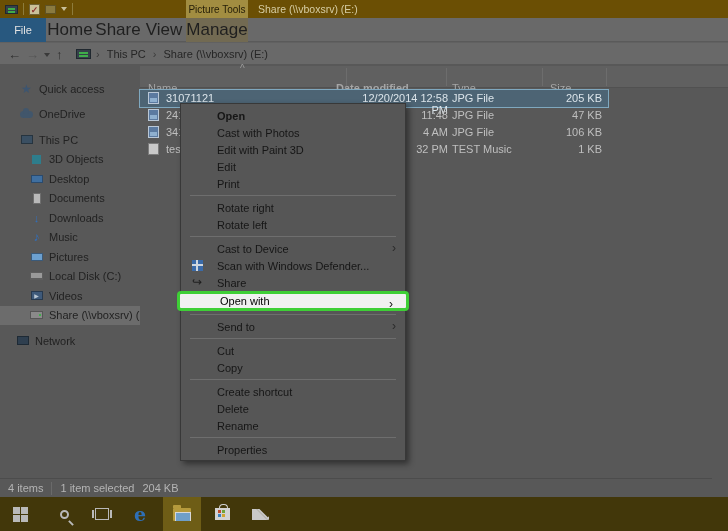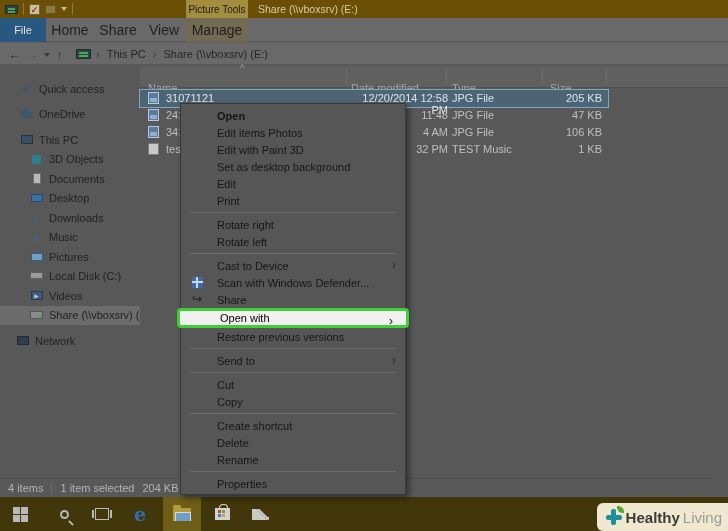--- a/index.html
+++ b/index.html
@@ -19,21 +19,21 @@
   .pt-chip{position:absolute;left:186px;top:0;width:62px;height:18px;background:#a28d41;
     color:#241d07;font-size:10px;display:flex;align-items:center;justify-content:center;}
   .win-title{position:absolute;left:258px;top:0;height:18px;display:flex;align-items:center;
     color:#d6cda4;font-size:10.5px;}
 
   
   .tabsrow{position:absolute;top:18px;left:0;right:0;height:24px;background:#696969;border-bottom:1px solid #5a5a5a;}
   .file-tab{position:absolute;left:0;top:0;width:46px;height:24px;background:#28587f;color:#e3e3e3;
     font-size:11px;display:flex;align-items:center;justify-content:center;}
   .tab{position:absolute;top:0;height:24px;display:flex;align-items:center;justify-content:center;
-    color:#1f1f1f;font-size:14px;}
+    color:#1f1f1f;font-size:17px;}
   .tab.manage{background:#726a52;}
 
   
   .addrrow{position:absolute;top:42px;left:0;right:0;height:22px;background:#696969;border-top:1px solid #616161;}
   .nav{position:absolute;top:0;height:22px;display:flex;align-items:center;font-size:13px;color:#2d2d2d;}
   .nav.dis{color:#555;}
   .addr-caret{position:absolute;left:44px;top:10px;width:0;height:0;border-left:3px solid transparent;border-right:3px solid transparent;border-top:4px solid #3a3a3a;}
   .i-drive-bc{position:absolute;left:76px;top:6px;width:15px;height:10px;background:#35404a;border:1px solid #20282f;}
   .i-drive-bc:after{content:"";position:absolute;left:2px;top:2px;width:9px;height:2px;background:#3fae4a;box-shadow:0 3px 0 #3fae4a;}
   .crumbs{position:absolute;left:96px;top:0;height:22px;display:flex;align-items:center;gap:7px;
@@ -199,29 +199,29 @@
       <span>This PC</span>
     </div>
     <div class="sb-item child">
       <span class="sb-ico">
           <span class="c-cube"></span>
         </span>
       <span>3D Objects</span>
     </div>
     <div class="sb-item child">
       <span class="sb-ico">
+          <span class="c-desktop"></span>
+        </span>
+      <span>Desktop</span>
+    </div>
+    <div class="sb-item child">
+      <span class="sb-ico">
           <span class="c-doc"></span>
         </span>
       <span>Documents</span>
-    </div>
-    <div class="sb-item child">
-      <span class="sb-ico">
-          <span class="c-desktop"></span>
-        </span>
-      <span>Desktop</span>
     </div>
     <div class="sb-item child">
       <span class="sb-ico g-down">↓</span>
       <span>Downloads</span>
     </div>
     <div class="sb-item child">
       <span class="sb-ico g-music">♪</span>
       <span>Music</span>
     </div>
     <div class="sb-item child">
@@ -253,21 +253,21 @@
       <span class="sb-ico">
           <span class="c-network"></span>
         </span>
       <span>Network</span>
     </div>
   </div>
 
   <div class="lheader">
     <span class="sort-caret">^</span>
     <span class="lh" style="left:8px;">Name</span>
-    <span class="lh" style="left:211px;">Date modified</span>
+    <span class="lh" style="left:196px;font-weight:bold;">Date modified</span>
     <span class="lh" style="left:312px;">Type</span>
     <span class="lh" style="left:410px;">Size</span>
     <span class="lh-sep" style="left:206px;"></span>
     <span class="lh-sep" style="left:306px;"></span>
     <span class="lh-sep" style="left:402px;"></span>
     <span class="lh-sep" style="left:466px;"></span>
   </div>
 
   <div class="rows">
     <div class="frow selected">
@@ -298,27 +298,24 @@
       <span class="f-type">TEST Music</span>
       <span class="f-size">1 KB</span>
     </div>
   </div>
 
   <div class="ctx">
     <div class="mi bold">
         <span>Open</span>
       </div>
     <div class="mi">
-        <span>Edit items Photos</span>
+        <span>Cast with Photos</span>
       </div>
     <div class="mi">
         <span>Edit with Paint 3D</span>
-      </div>
-    <div class="mi">
-        <span>Set as desktop background</span>
       </div>
     <div class="mi">
         <span>Edit</span>
       </div>
     <div class="mi">
         <span>Print</span>
       </div>
     <div class="msep"></div>
     <div class="mi">
         <span>Rotate right</span>
@@ -335,23 +332,20 @@
         <span class="mic i-defender"></span>
         <span>Scan with Windows Defender...</span>
       </div>
     <div class="mi">
         <span class="mic g-share">↪</span>
         <span>Share</span>
       </div>
     <div class="mi hl">
         <span>Open with</span>
         <span class="chev">›</span>
-      </div>
-    <div class="mi">
-        <span>Restore previous versions</span>
       </div>
     <div class="msep"></div>
     <div class="mi">
         <span>Send to</span>
         <span class="chev">›</span>
       </div>
     <div class="msep"></div>
     <div class="mi">
         <span>Cut</span>
       </div>
@@ -411,21 +405,14 @@
             <b></b>
             <b></b>
           </i>
         </span>
       </div>
     <div class="tb" style="left:248px;">
         <span class="i-mail"></span>
       </div>
   </div>
 
-  <div class="wm">
-    <span class="wm-plus">
-        <span class="wm-leaf"></span>
-      </span>
-    <span class="wm-bold">Healthy</span>
-    <span class="wm-light">Living</span>
-  </div>
 
 </div>
 
 </body></html>

